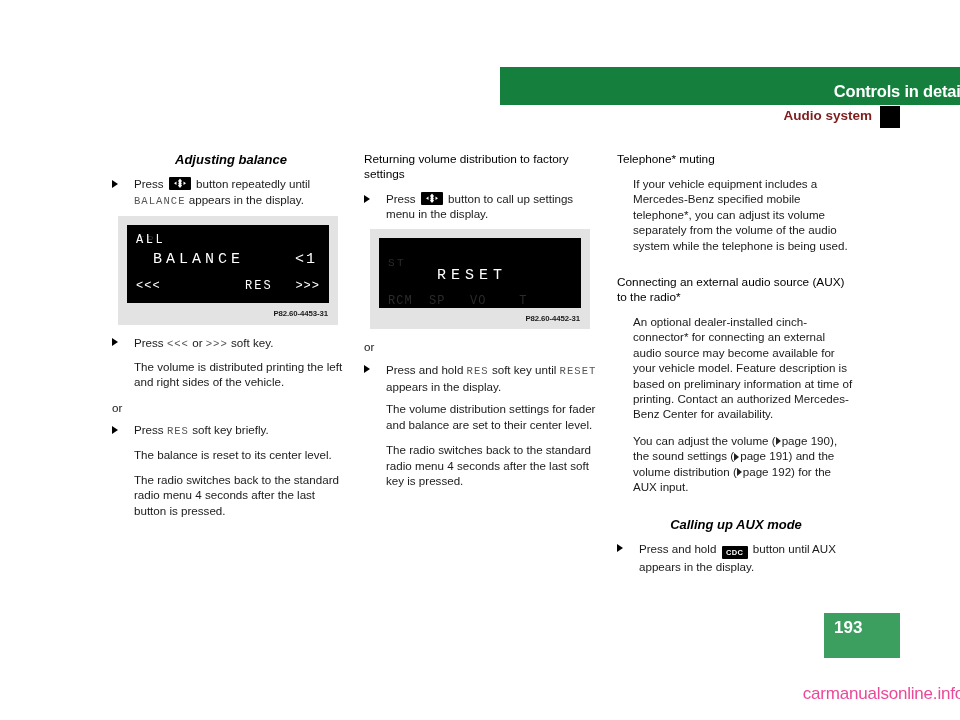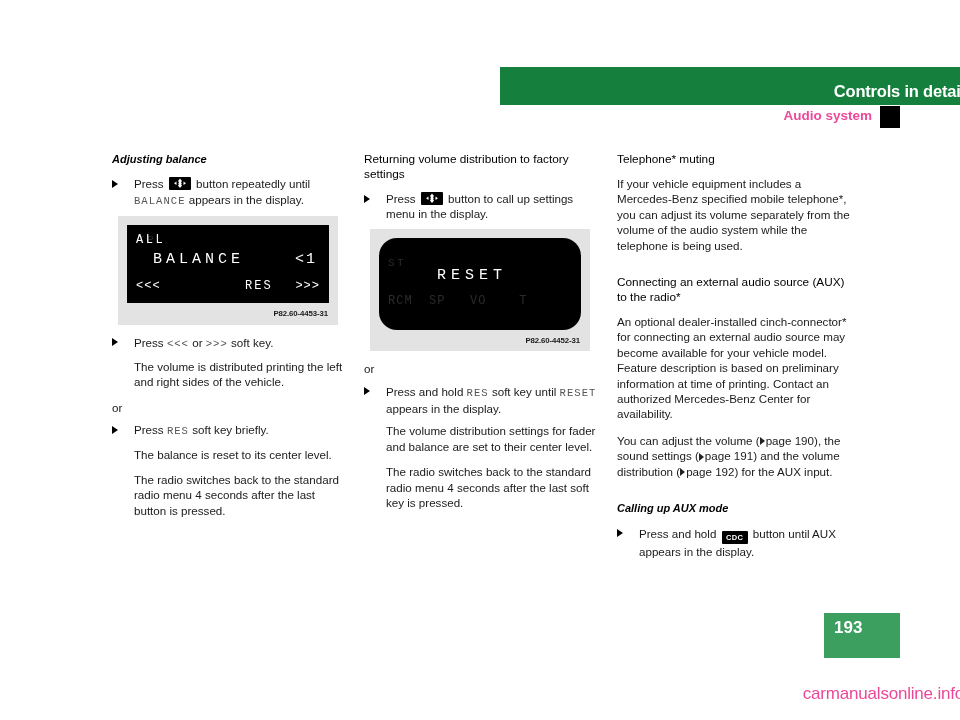--- a/index.html
+++ b/index.html
@@ -42,21 +42,21 @@
     top: 106px;
     width: 400px;
     height: 24px;
   }
   #subheader-title {
     position: absolute;
     right: 28px;
     top: 2px;
     font-size: 13.5px;
     font-weight: bold;
-    color: #ec4899;
+    color: #7f1d1d;
     white-space: nowrap;
   }
   #subheader-tab {
     position: absolute;
     right: 0px;
     top: 0px;
     width: 20px;
     height: 22px;
     background: #000000;
   }
@@ -77,36 +77,37 @@
     line-height: 15.4px;
     color: #1a1a1a;
   }
   #col1 { left: 112px; }
   #col2 { left: 364px; }
   #col3 { left: 617px; }
 
   .h-italic {
     font-style: italic;
     font-weight: bold;
-    font-size: 11px;
+    font-size: 13px;
     margin: 0 0 9px 0;
     color: #000;
+    text-align: center;
   }
   .h-bold {
     font-weight: normal;
     font-size: 11.8px;
     margin: 0 0 9px 0;
     color: #000;
     line-height: 15px;
   }
   .h-bold.spaced { margin-top: 22px; }
   .h-italic.spaced { margin-top: 22px; }
 
   p.body {
-    margin: 0 0 11px 0;
+    margin: 0 0 11px 16px;
   }
 
   
   .step {
     position: relative;
     padding-left: 22px;
     margin: 0 0 7px 0;
   }
   .step .tri {
     position: absolute;
@@ -184,21 +185,21 @@
   .lcd {
     background: #000000;
     width: 100%;
     box-sizing: border-box;
     position: relative;
     font-family: "Liberation Mono", monospace;
     color: #ffffff;
     overflow: hidden;
   }
   #lcd-balance { height: 78px; }
-  #lcd-reset { height: 92px; border-radius: 18px; }
+  #lcd-reset { height: 70px; }
 
   .lcd-row {
     position: absolute;
     white-space: pre;
     letter-spacing: 2.5px;
   }
   .lcd-ghost { color: #2b2b2b; }
 
   .fig-cap {
     text-align: right;

